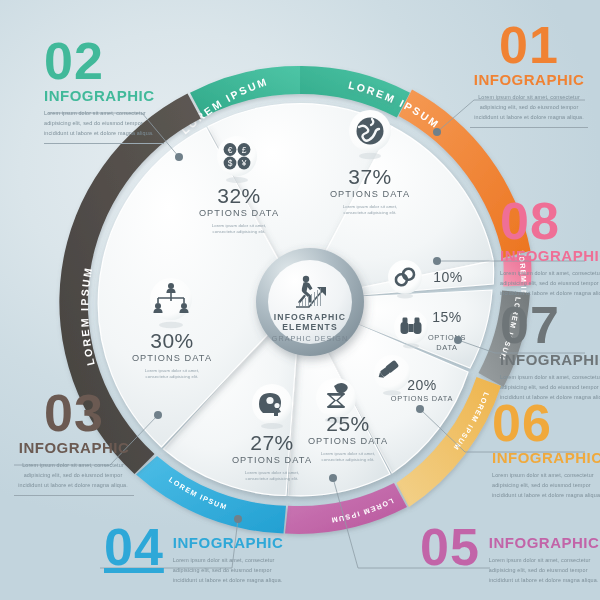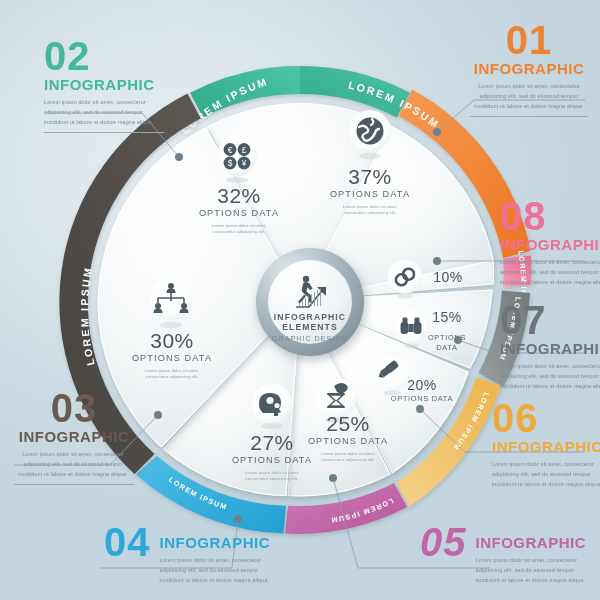--- a/index.html
+++ b/index.html
@@ -11,21 +11,21 @@
   #stage{
     position:relative;width:600px;height:600px;
     background:
       radial-gradient(ellipse 70% 60% at 30% 28%, #e6edf1 0%, #dae5ea 38%, #cddce3 66%, #c2d4dd 100%);
   }
   svg.chart{position:absolute;left:0;top:0;width:600px;height:600px;}
 
   
   .callout{position:absolute;}
   .num{
-    font-size:40px;font-weight:bold;letter-spacing:1px;line-height:.92;
+    font-size:52px;font-weight:bold;letter-spacing:1px;line-height:.92;
     font-family:"Liberation Sans", sans-serif;
   }
   .ttl{font-size:15px;font-weight:bold;letter-spacing:.5px;margin-top:1px;}
   .body{
     font-size:5.4px;line-height:1.85;color:#7d8f99;
     letter-spacing:.15px;margin-top:4px;width:118px;
     font-family:"Liberation Sans", sans-serif;
   }
   .rule{height:1px;background:#9aa9b2;margin-top:5px;}
   .inline{display:flex;align-items:flex-start;gap:9px;}
@@ -417,35 +417,35 @@
     <div class="body">
       <div>Lorem ipsum dolor sit amet, consectetur</div>
       <div>adipisicing elit, sed do eiusmod tempor</div>
       <div>incididunt ut labore et dolore magna aliqua.</div>
     </div>
     <div class="rule"></div>
   </div>
 
   <div class="callout" style="left:104px;top:524px;width:175px;">
     <div class="inline">
-      <div class="num" style="color:#2ea8d8;">04</div>
+      <div class="num" style="color:#2ea8d8;text-decoration:underline;">04</div>
       <div class="rt">
         <div class="ttl" style="color:#2ea8d8;">INFOGRAPHIC</div>
         <div class="body" style="width:112px;">
           <div>Lorem ipsum dolor sit amet, consectetur</div>
           <div>adipisicing elit, sed do eiusmod tempor</div>
           <div>incididunt ut labore et dolore magna aliqua.</div>
         </div>
       </div>
     </div>
   </div>
 
   <div class="callout" style="left:420px;top:524px;width:175px;">
     <div class="inline">
-      <div class="num" style="color:#c264a8;font-style:italic;">05</div>
+      <div class="num" style="color:#c264a8;">05</div>
       <div class="rt">
         <div class="ttl" style="color:#c264a8;">INFOGRAPHIC</div>
         <div class="body" style="width:112px;">
           <div>Lorem ipsum dolor sit amet, consectetur</div>
           <div>adipisicing elit, sed do eiusmod tempor</div>
           <div>incididunt ut labore et dolore magna aliqua.</div>
         </div>
       </div>
     </div>
   </div>

